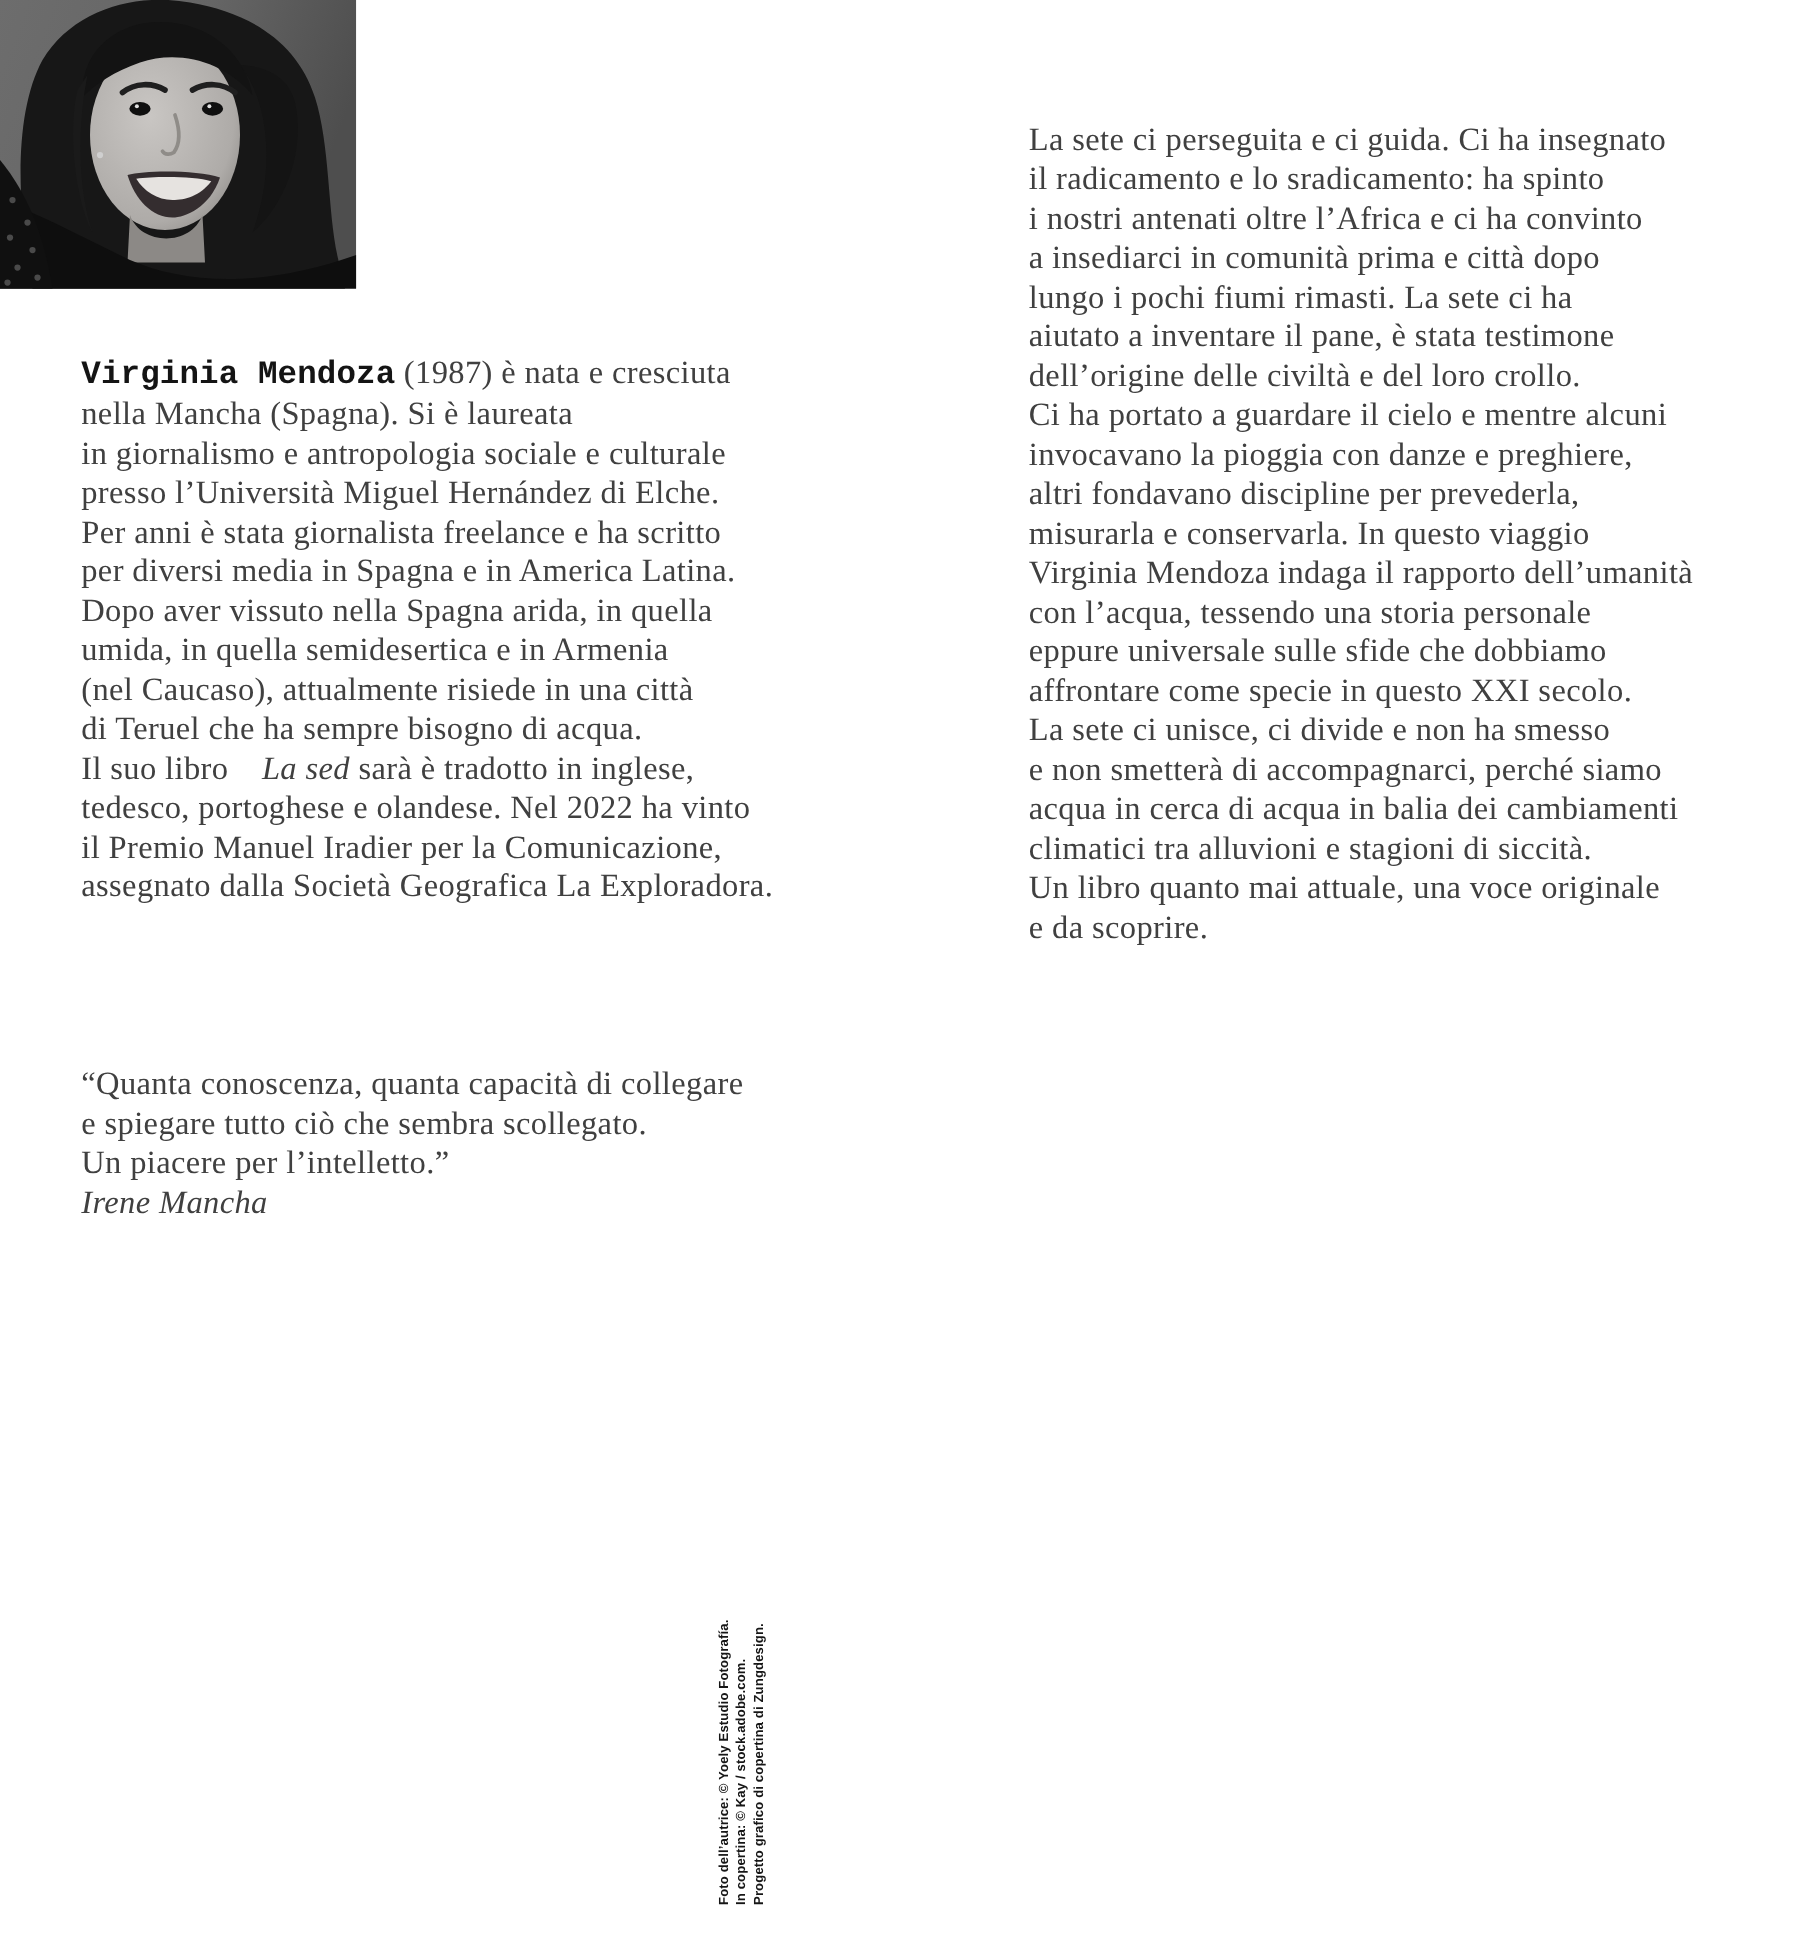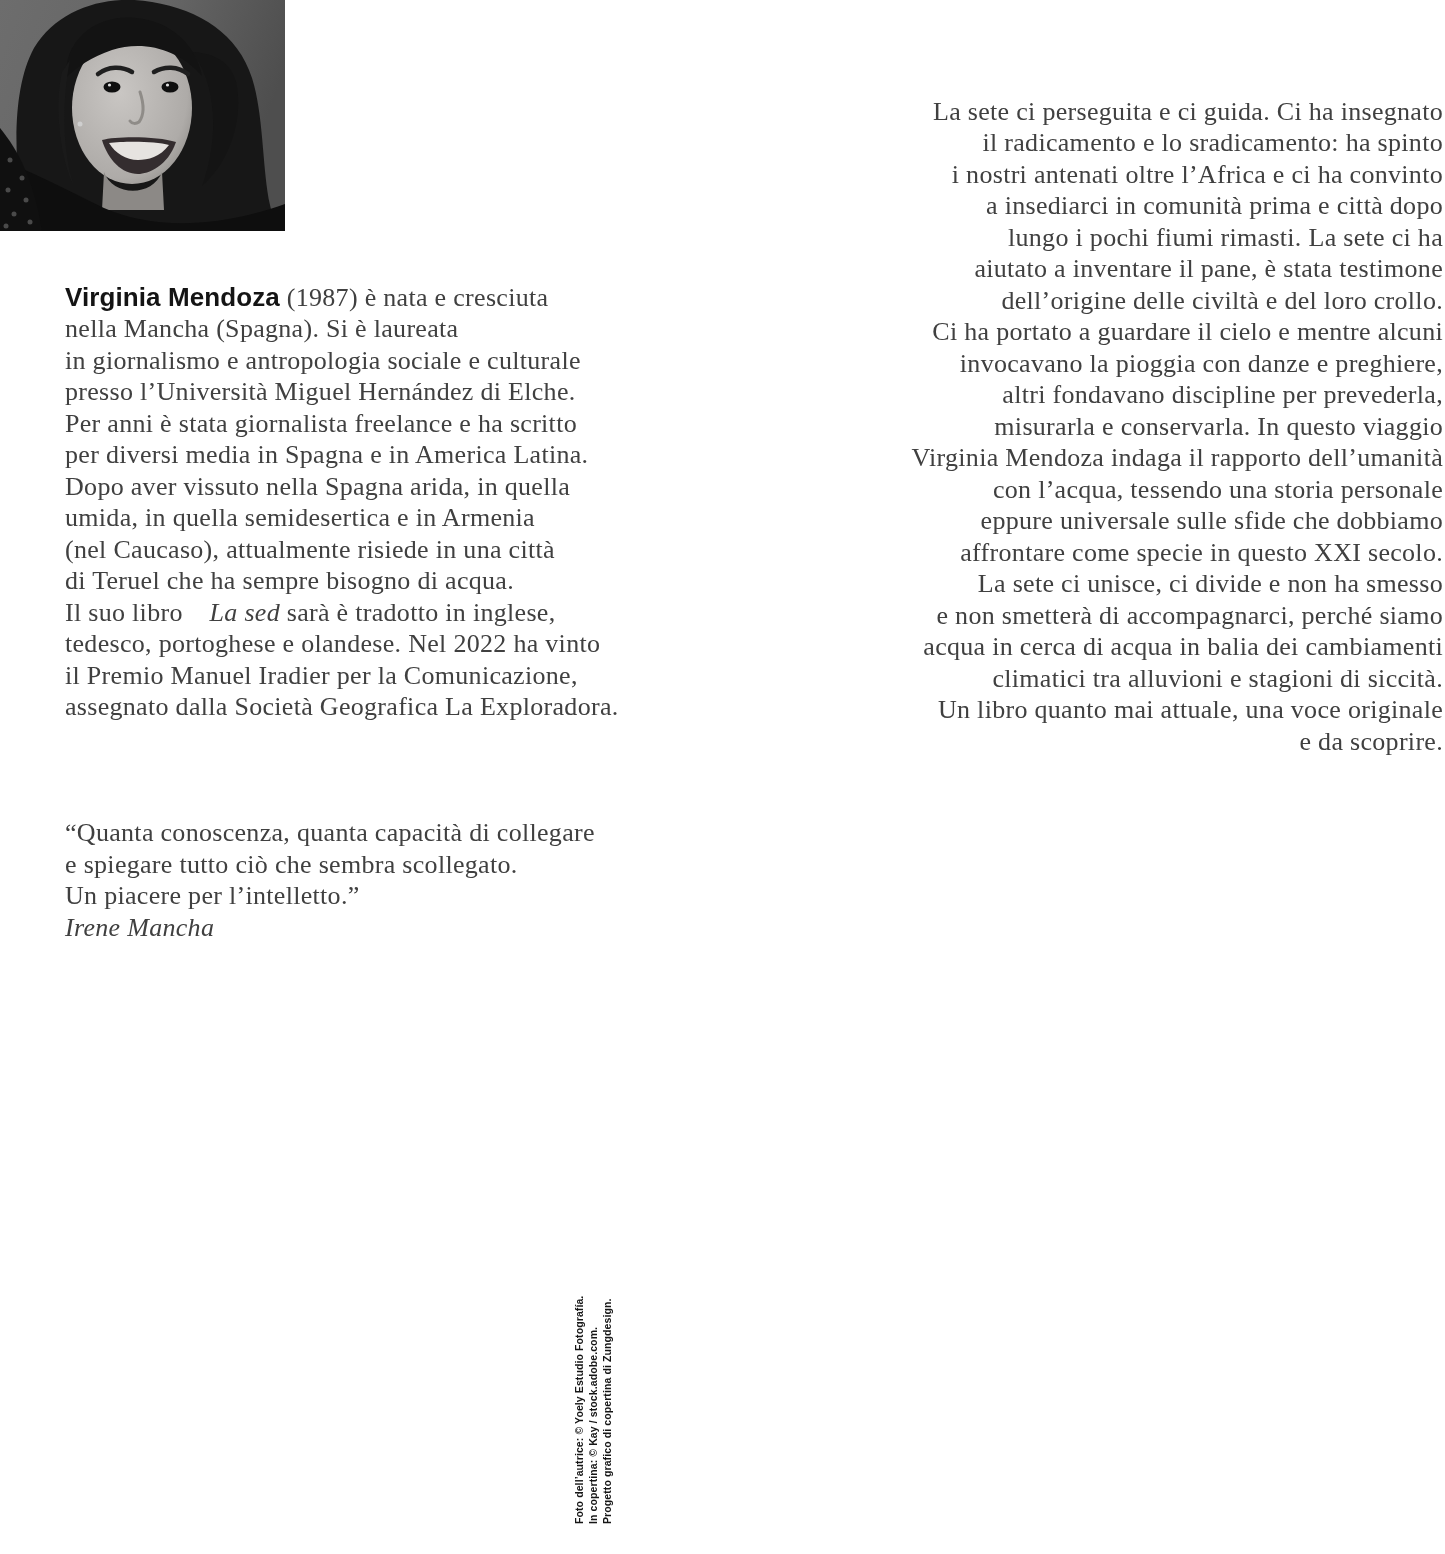--- a/index.html
+++ b/index.html
@@ -29,42 +29,41 @@
     left: 65px;
     top: 250px;
     width: 660px;
     font-size: 26px;
     line-height: 31.5px;
     letter-spacing: 0.3px;
     white-space: pre-line;
   }
   .bio { margin: 0; }
   .bio .author-name {
-    font-family: Liberation Sans, sans-serif;
+    font-family: Liberation Mono, monospace;
     font-weight: bold;
     color: #141414;
     letter-spacing: 0.1px;
   }
   .italic { font-style: italic; margin-left: 20px; }
   .quote { margin: 0; }
   .quote-1 { margin-top: 44px; }
-  .quote-2 { }
+  .quote-2 { margin-top: 32px; }
   .attribution { font-style: italic; }
 
   
   .right-col {
     position: absolute;
     left: 823px;
     top: 64px;
     width: 620px;
     font-size: 26px;
     line-height: 31.5px;
     letter-spacing: 0.3px;
     white-space: pre-line;
-    text-align: right;
   }
 
   
   .credits {
     position: absolute;
     left: 620px;
     top: 1476px;
     width: 262px;
     height: 48px;
     transform: rotate(-90deg);

